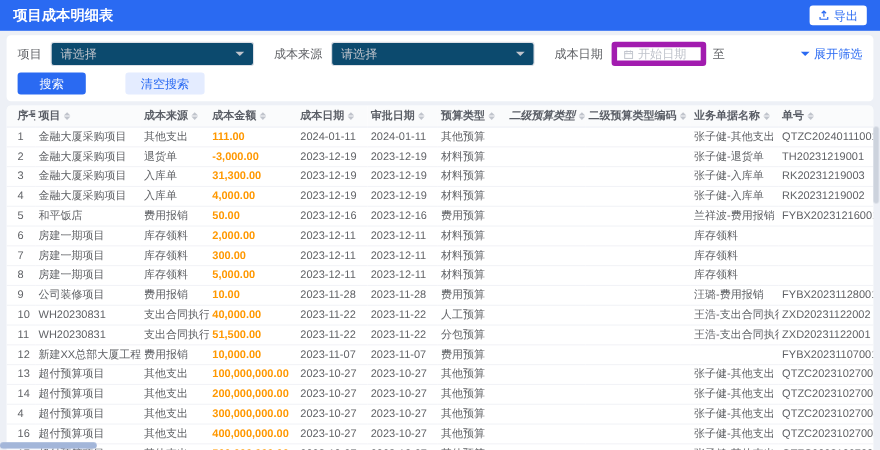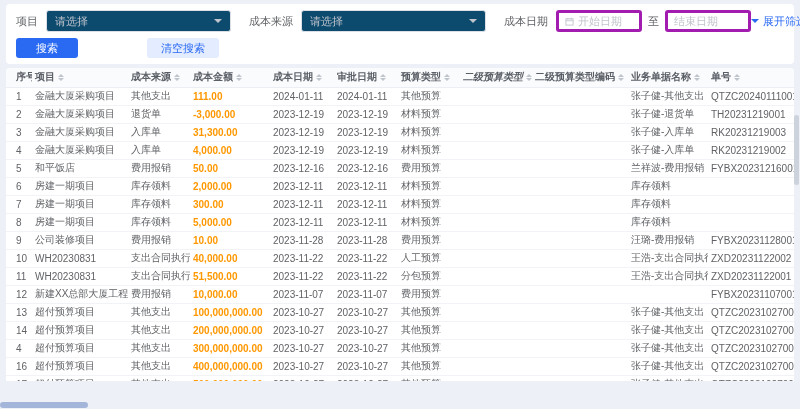--- a/index.html
+++ b/index.html
@@ -33,42 +33,42 @@
     width:185px; height:22px; border:1px solid #dcdfe6; border-radius:3px;
     background:#0c4a6e; display:flex; align-items:center; justify-content:space-between;
     padding:0 8px; cursor:pointer;
   }
   .select .ph { color:#c0c4cc; }
   .caret-down {
     width:0; height:0; border:4px solid transparent; border-top-color:#c0c4cc;
     margin-top:4px;
   }
   .date-input {
-    width:86px; height:22px; border:3px solid #a21caf; border-radius:3px;
+    width:86px; height:22px; border:5px solid #a21caf; border-radius:3px;
     background:#fff; display:flex; align-items:center; gap:4px; padding:0 6px;
     cursor:pointer;
   }
   .date-input .ph { color:#c0c4cc; white-space:nowrap; overflow:hidden; }
   .sep { color:#606266; margin:0 6px; }
   .expand {
     margin-left:auto; color:#2a6af2; font-size:11px;
     display:flex; align-items:center; gap:4px; cursor:pointer; white-space:nowrap;
   }
   .expand .chev {
     width:0; height:0; border:4px solid transparent; border-top-color:#2a6af2;
     margin-top:4px;
   }
   .btn-row { margin-top:6px; display:flex; align-items:center; }
   .btn-primary {
     background:#2a6af2; color:#fff; border:none; border-radius:3px;
     height:20px; padding:0 20px; font-size:11px; cursor:pointer;text-align:right;
   }
   .btn-ghost {
     background:#e4ecff; color:#2a6af2; border:none; border-radius:3px;
-    height:20px; padding:0 14px; font-size:11px; margin-left:69px; cursor:pointer;
+    height:20px; padding:0 14px; font-size:11px; margin-left:36px; cursor:pointer;
   }
   
   .table-card {
     background:#ffffff; margin:4px 6px 0; border-radius:4px 4px 0 0;
     overflow:hidden; height:313px; position:relative;
   }
   table { border-collapse:collapse; table-layout:fixed; width:788px; }
   th {
     height:19px; background:#fafbfc; text-align:left;
     color:#5a5e66; font-weight:bold; font-size:10px;
@@ -93,20 +93,29 @@
   .hscroll-thumb {
     position:fixed; left:0; bottom:1px; width:88px; height:6px;
     background:#a3b6d9; border-radius:3px;
   }
 </style>
 </head>
 <body>
 
 <div class="page">
 
+  <header class="topbar">
+    <h1 class="title">项目成本明细表</h1>
+    <button class="export-btn">
+      <svg width="10" height="10" viewBox="0 0 10 10">
+        <path d="M5 6.2V1M3 3l2-2 2 2M1.5 6.5v2h7v-2" fill="none" stroke="#2a6af2" stroke-width="1.1"></path>
+      </svg>
+      <span>导出</span>
+    </button>
+  </header>
 
   <section class="filter-card">
     <div class="filter-row">
 
       <div class="filter-item">
         <span class="lbl">项目</span>
         <div class="select">
           <span class="ph">请选择</span>
           <span class="caret-down"></span>
         </div>
@@ -123,23 +132,20 @@
       <div class="filter-item" style="margin-right:0;">
         <span class="lbl">成本日期</span>
         <div class="date-input">
           <svg width="9" height="9" viewBox="0 0 10 10">
             <rect x="1" y="2" width="8" height="7" fill="none" stroke="#c0c4cc" stroke-width="1"></rect>
             <path d="M1 4.2h8M3.2 1v2M6.8 1v2" stroke="#c0c4cc" stroke-width="1"></path>
           </svg>
           <span class="ph">开始日期</span>
         </div>
         <span class="sep">至</span>
-        <div class="date-input">
-          <span class="ph">结束日期</span>
-        </div>
       </div>
 
       <div class="expand">
         <span class="chev"></span>
         <span>展开筛选</span>
       </div>
     </div>
 
     <div class="btn-row">
       <button class="btn-primary">搜索</button>

